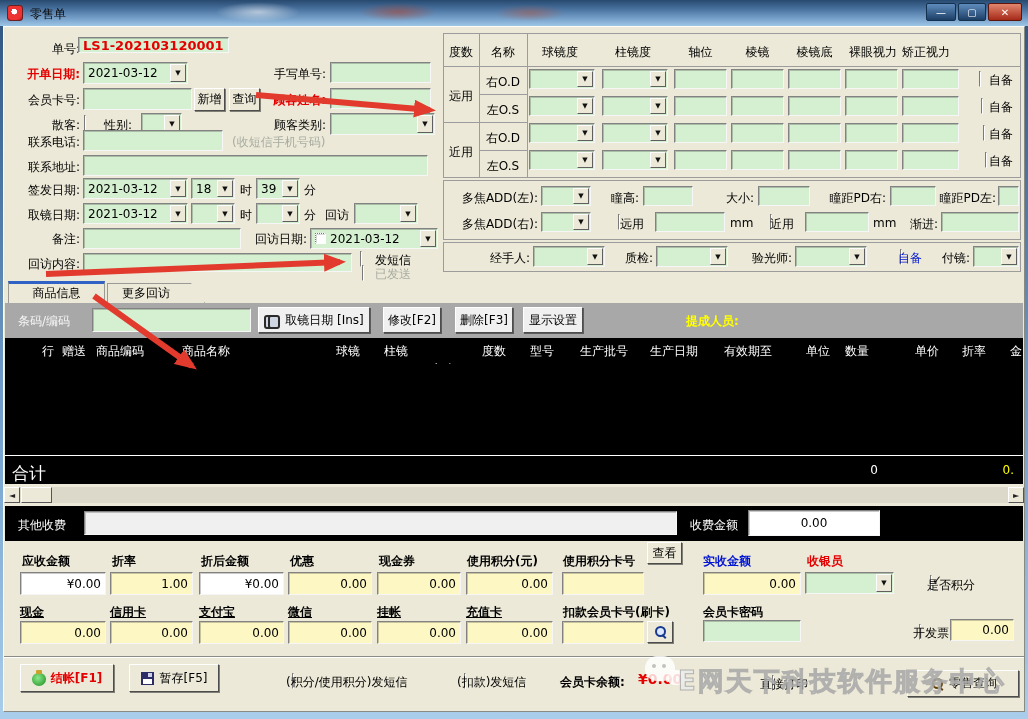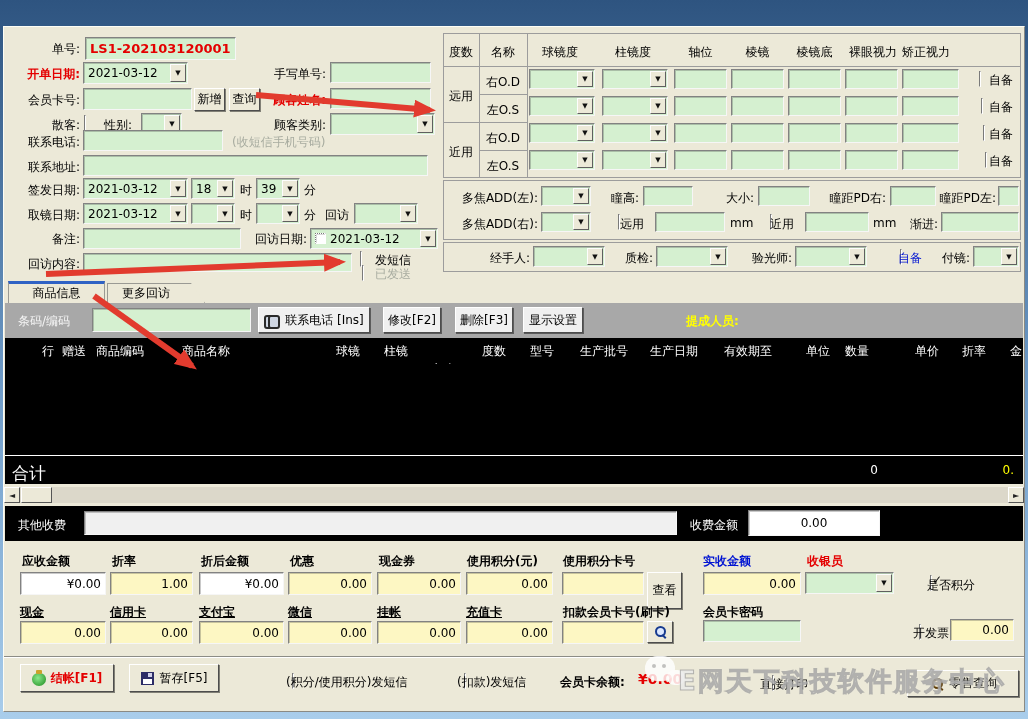--- a/index.html
+++ b/index.html
@@ -51,27 +51,39 @@
 .wc-b1::after{content:"";position:absolute;left:17px;top:8px;width:4px;height:4px;border-radius:50%;background:#bdbdbd}
 .wc-b2{position:absolute;width:18px;height:15px;background:rgba(255,255,255,.95);border-radius:8px}
 .sbb{background:#ece9d8;border:1px solid #fff;border-right-color:#555;border-bottom-color:#555;display:flex;align-items:center;justify-content:center;font-size:8px;color:#222}
 </style>
 </head>
 <body>
 
 <div id="app">
 
   
+  <div class="ab" style="left:0;top:0;width:1028px;height:26px;
+    background:
+      radial-gradient(ellipse 60px 14px at 258px 12px, rgba(255,255,255,.55), transparent 70%),
+      radial-gradient(ellipse 55px 13px at 398px 12px, rgba(175,70,50,.55), transparent 70%),
+      radial-gradient(ellipse 50px 12px at 530px 13px, rgba(185,85,60,.45), transparent 70%),
+      linear-gradient(180deg,#27496f 0%,#49729f 35%,#7ba5cd 75%,#9fc6e6 100%);">
+    <div class="ab" style="left:7px;top:5px;width:16px;height:16px;border-radius:3px;background:radial-gradient(circle at 45% 40%,#fff 0 25%,#e33 26% 70%,#a11 100%);border:1px solid #6a2020"></div>
+    <div class="ab nw" style="left:30px;top:6px;font-size:12px;color:#0a0a0a">零售单</div>
+    <div class="ab wbtn" style="left:926px;top:3px;width:30px;height:18px">—</div>
+    <div class="ab wbtn" style="left:958px;top:3px;width:28px;height:18px">▢</div>
+    <div class="ab wbtn" style="left:988px;top:3px;width:34px;height:18px;background:linear-gradient(180deg,#e2876f,#a52a18);border-color:#5e1408">✕</div>
+  </div>
 
   
   <div class="ab" style="left:3px;top:26px;width:1022px;height:686px;background:#ece9d8;border:1px solid #fdfdf5;border-right-color:#8a8a84;border-bottom-color:#8a8a84"></div>
 
   
   <div class="ab rl nw" style="left:6px;top:41px;width:74px">单号:</div>
-  <div class="ab sunk grn fld" style="left:85px;top:37px;width:151px;height:23px">
+  <div class="ab sunk grn fld" style="left:78px;top:37px;width:151px;height:16px">
       <span class="red b nw" style="font-size:13px">LS1-202103120001</span>
     </div>
 
   <div class="ab rl nw red b" style="left:6px;top:66px;width:74px">开单日期:</div>
   <div class="ab sunk grn fld" style="left:83px;top:62px;width:105px;height:22px">
       <span>2021-03-12</span>
       <span class="dda">▼</span>
     </div>
 
   <div class="ab rl nw" style="left:250px;top:66px;width:76px">手写单号:</div>
@@ -309,21 +321,21 @@
   <div class="ab" style="left:107px;top:283px;width:98px;height:20px;background:#ece9d8;border:1px solid #9a9a94;border-bottom:none;clip-path:polygon(0 0,calc(100% - 14px) 0,100% 100%,0 100%);display:flex;align-items:center;padding-left:14px">
       <span>更多回访</span>
     </div>
 
   
   <div class="ab" style="left:5px;top:303px;width:1018px;height:35px;background:#a8a8a8"></div>
   <div class="ab nw" style="left:18px;top:313px;color:#f4f4f4">条码/编码</div>
   <div class="ab sunk grn fld" style="left:92px;top:308px;width:159px;height:24px"></div>
   <div class="ab btn tbn" style="left:258px;top:307px;width:112px;height:26px;gap:5px">
       <span class="bino"></span>
-      <span>联系电话 [Ins]</span>
+      <span>取镜日期 [Ins]</span>
     </div>
   <div class="ab btn tbn" style="left:383px;top:307px;width:58px;height:26px">修改[F2]</div>
   <div class="ab btn tbn" style="left:455px;top:307px;width:58px;height:26px">删除[F3]</div>
   <div class="ab btn tbn" style="left:523px;top:307px;width:60px;height:26px">显示设置</div>
   <div class="ab nw yel b" style="left:686px;top:313px">提成人员:</div>
 
   
   <div class="ab" style="left:5px;top:338px;width:1018px;height:26px;background:#000"></div>
   <div class="ab hdr nw" style="left:42px;top:338px">行</div>
   <div class="ab hdr nw" style="left:62px;top:338px">赠送</div>
@@ -391,21 +403,21 @@
     </div>
   <div class="ab sunk ylw fld fr" style="left:377px;top:572px;width:84px;height:23px">
       <span>0.00</span>
     </div>
   <div class="ab sunk ylw fld fr" style="left:466px;top:572px;width:87px;height:23px">
       <span>0.00</span>
     </div>
   <div class="ab sunk ylw fld" style="left:562px;top:572px;width:82px;height:23px">
       <span></span>
     </div>
-  <div class="ab btn" style="left:647px;top:572px;width:35px;height:37px">查看</div>
+  <div class="ab btn" style="left:647px;top:542px;width:35px;height:22px">查看</div>
   <div class="ab sunk ylw fld fr" style="left:703px;top:572px;width:98px;height:23px">
       <span>0.00</span>
     </div>
   <div class="ab sunk grn fld" style="left:805px;top:572px;width:89px;height:22px">
       <span class="dda">▼</span>
     </div>
   <span class="ab cbx wt" style="left:910px;top:576px"><i class="ck">✓</i></span>
   <div class="ab nw" style="left:927px;top:577px">是否积分</div>
 
   

